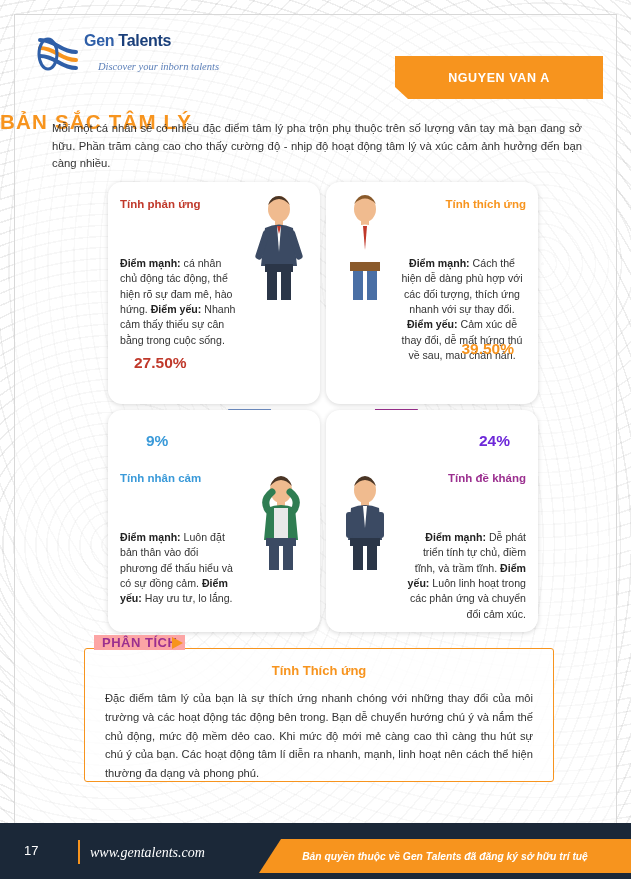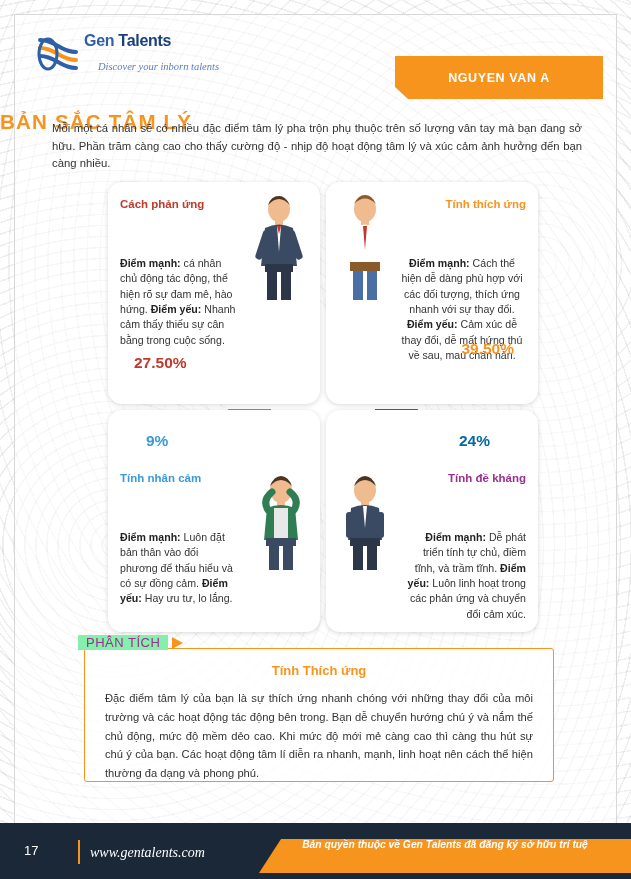--- a/index.html
+++ b/index.html
@@ -118,21 +118,21 @@
   .br-body { right: 12px; top: 80px; width: 120px; text-align: right; }
   .lbl { font-weight: bold; color: #222222; }
 
   .pct {
     position: absolute;
     font-size: 15.5px; font-weight: bold;
   }
   .pct-tl { left: 26px; top: 172px; color: #c0392b; }
   .pct-tr { right: 24px; top: 158px; color: #f7941e; }
   .pct-bl { left: 38px; top: 22px; color: #3a9ad9; }
-  .pct-br { right: 48px; top: 22px; color: #0369a1; }
+  .pct-br { right: 28px; top: 22px; color: #6d28d9; }
 
   
   .figure { position: absolute; }
   .fig-tl { right: 10px; top: 10px; }
   .fig-tr { left: 8px; top: 10px; }
   .fig-bl { right: 8px; top: 60px; }
   .fig-br { left: 8px; top: 60px; }
 
   
   .donut-wrap {
@@ -143,23 +143,23 @@
 
   
   .analysis-box {
     position: absolute;
     left: 84px; top: 648px; width: 470px; height: 134px;
     border: 1.5px solid #f7941e;
     border-radius: 3px;
     background: rgba(255,255,255,0.75);
   }
   .analysis-label {
-    position: absolute; left: 78px; top: 635px;
-    background: #86efac; padding: 0 8px;
-    color: #9b2f8f; font-weight: normal; font-size: 13px;
+    position: absolute; left: 94px; top: 635px;
+    background: #fca5a5; padding: 0 8px;
+    color: #9b2f8f; font-weight: bold; font-size: 13px;
     letter-spacing: 0.5px;
   }
   .analysis-arrow {
     position: absolute; left: 172px; top: 637px;
     width: 0; height: 0;
     border-left: 11px solid #f7941e;
     border-top: 6px solid transparent;
     border-bottom: 6px solid transparent;
   }
   .analysis-title {
@@ -192,21 +192,21 @@
     position: absolute; left: 90px; bottom: 18px;
     color: #ffffff; font-size: 14px; font-style: italic;
     font-family: "Liberation Serif", serif;
     z-index: 4;
   }
   .footer-ribbon {
     position: absolute; right: 0; bottom: 6px;
     width: 372px; height: 34px;
     background: #f7941e;
     color: #ffffff; font-size: 10.3px; font-weight: bold; font-style: italic;
-    display: flex; align-items: flex-start; justify-content: center;
+    display: flex; align-items: center; justify-content: center;
     clip-path: polygon(22px 0, 100% 0, 100% 100%, 0 100%);
     z-index: 4;
   }
 </style>
 </head>
 <body>
 
 <div class="page">
   <div class="bg-texture"></div>
   <div class="frame"></div>
@@ -250,21 +250,21 @@
           <circle cx="0" cy="0" r="52" fill="#ffffff"></circle>
         </g>
         <text x="58" y="78" fill="#ffffff" font-size="12.5" font-weight="bold" letter-spacing="1.2" font-family="Liberation Sans, sans-serif" text-anchor="middle" transform="rotate(-45 58 78)">NÓNG NẢY</text>
         <text x="138" y="78" fill="#ffffff" font-size="12.5" font-weight="bold" letter-spacing="1.2" font-family="Liberation Sans, sans-serif" text-anchor="middle" transform="rotate(45 138 78)">LINH HOẠT</text>
         <text x="56" y="170" fill="#ffffff" font-size="12.5" font-weight="bold" letter-spacing="1.2" font-family="Liberation Sans, sans-serif" text-anchor="middle" transform="rotate(135 56 170)">ƯU TƯ</text>
         <text x="140" y="170" fill="#ffffff" font-size="12.5" font-weight="bold" letter-spacing="1.2" font-family="Liberation Sans, sans-serif" text-anchor="middle" transform="rotate(-45 140 170)">BÌNH THẢN</text>
       </svg>
     </div>
 
     <div class="card card-tl">
-      <div class="card-head tl-head">Cách phản ứng</div>
+      <div class="card-head tl-head">Tính phản ứng</div>
       <div class="card-body tl-body">
         <span class="lbl">Điểm mạnh:</span><span> cá nhân chủ động tác động, thể hiện rõ sự đam mê, hào hứng.</span>
         <span class="lbl">Điểm yếu:</span><span> Nhanh cảm thấy thiếu sự cân bằng trong cuộc sống.</span>
       </div>
       <svg class="figure fig-tl" width="62" height="108" viewBox="0 0 62 108">
         <ellipse cx="31" cy="17" rx="11" ry="13" fill="#f0bb8f"></ellipse>
         <path d="M20 13 q11 -12 22 0 q-5 -9 -11 -9 q-8 0 -11 9z" fill="#4a3525"></path>
         <rect x="27" y="28" width="8" height="8" fill="#f0bb8f"></rect>
         <path d="M17 36 q14 -7 28 0 l4 38 l-36 0 z" fill="#3b4a63"></path>
         <path d="M29 34 l2 26 l2 -26 z" fill="#ffffff"></path>

